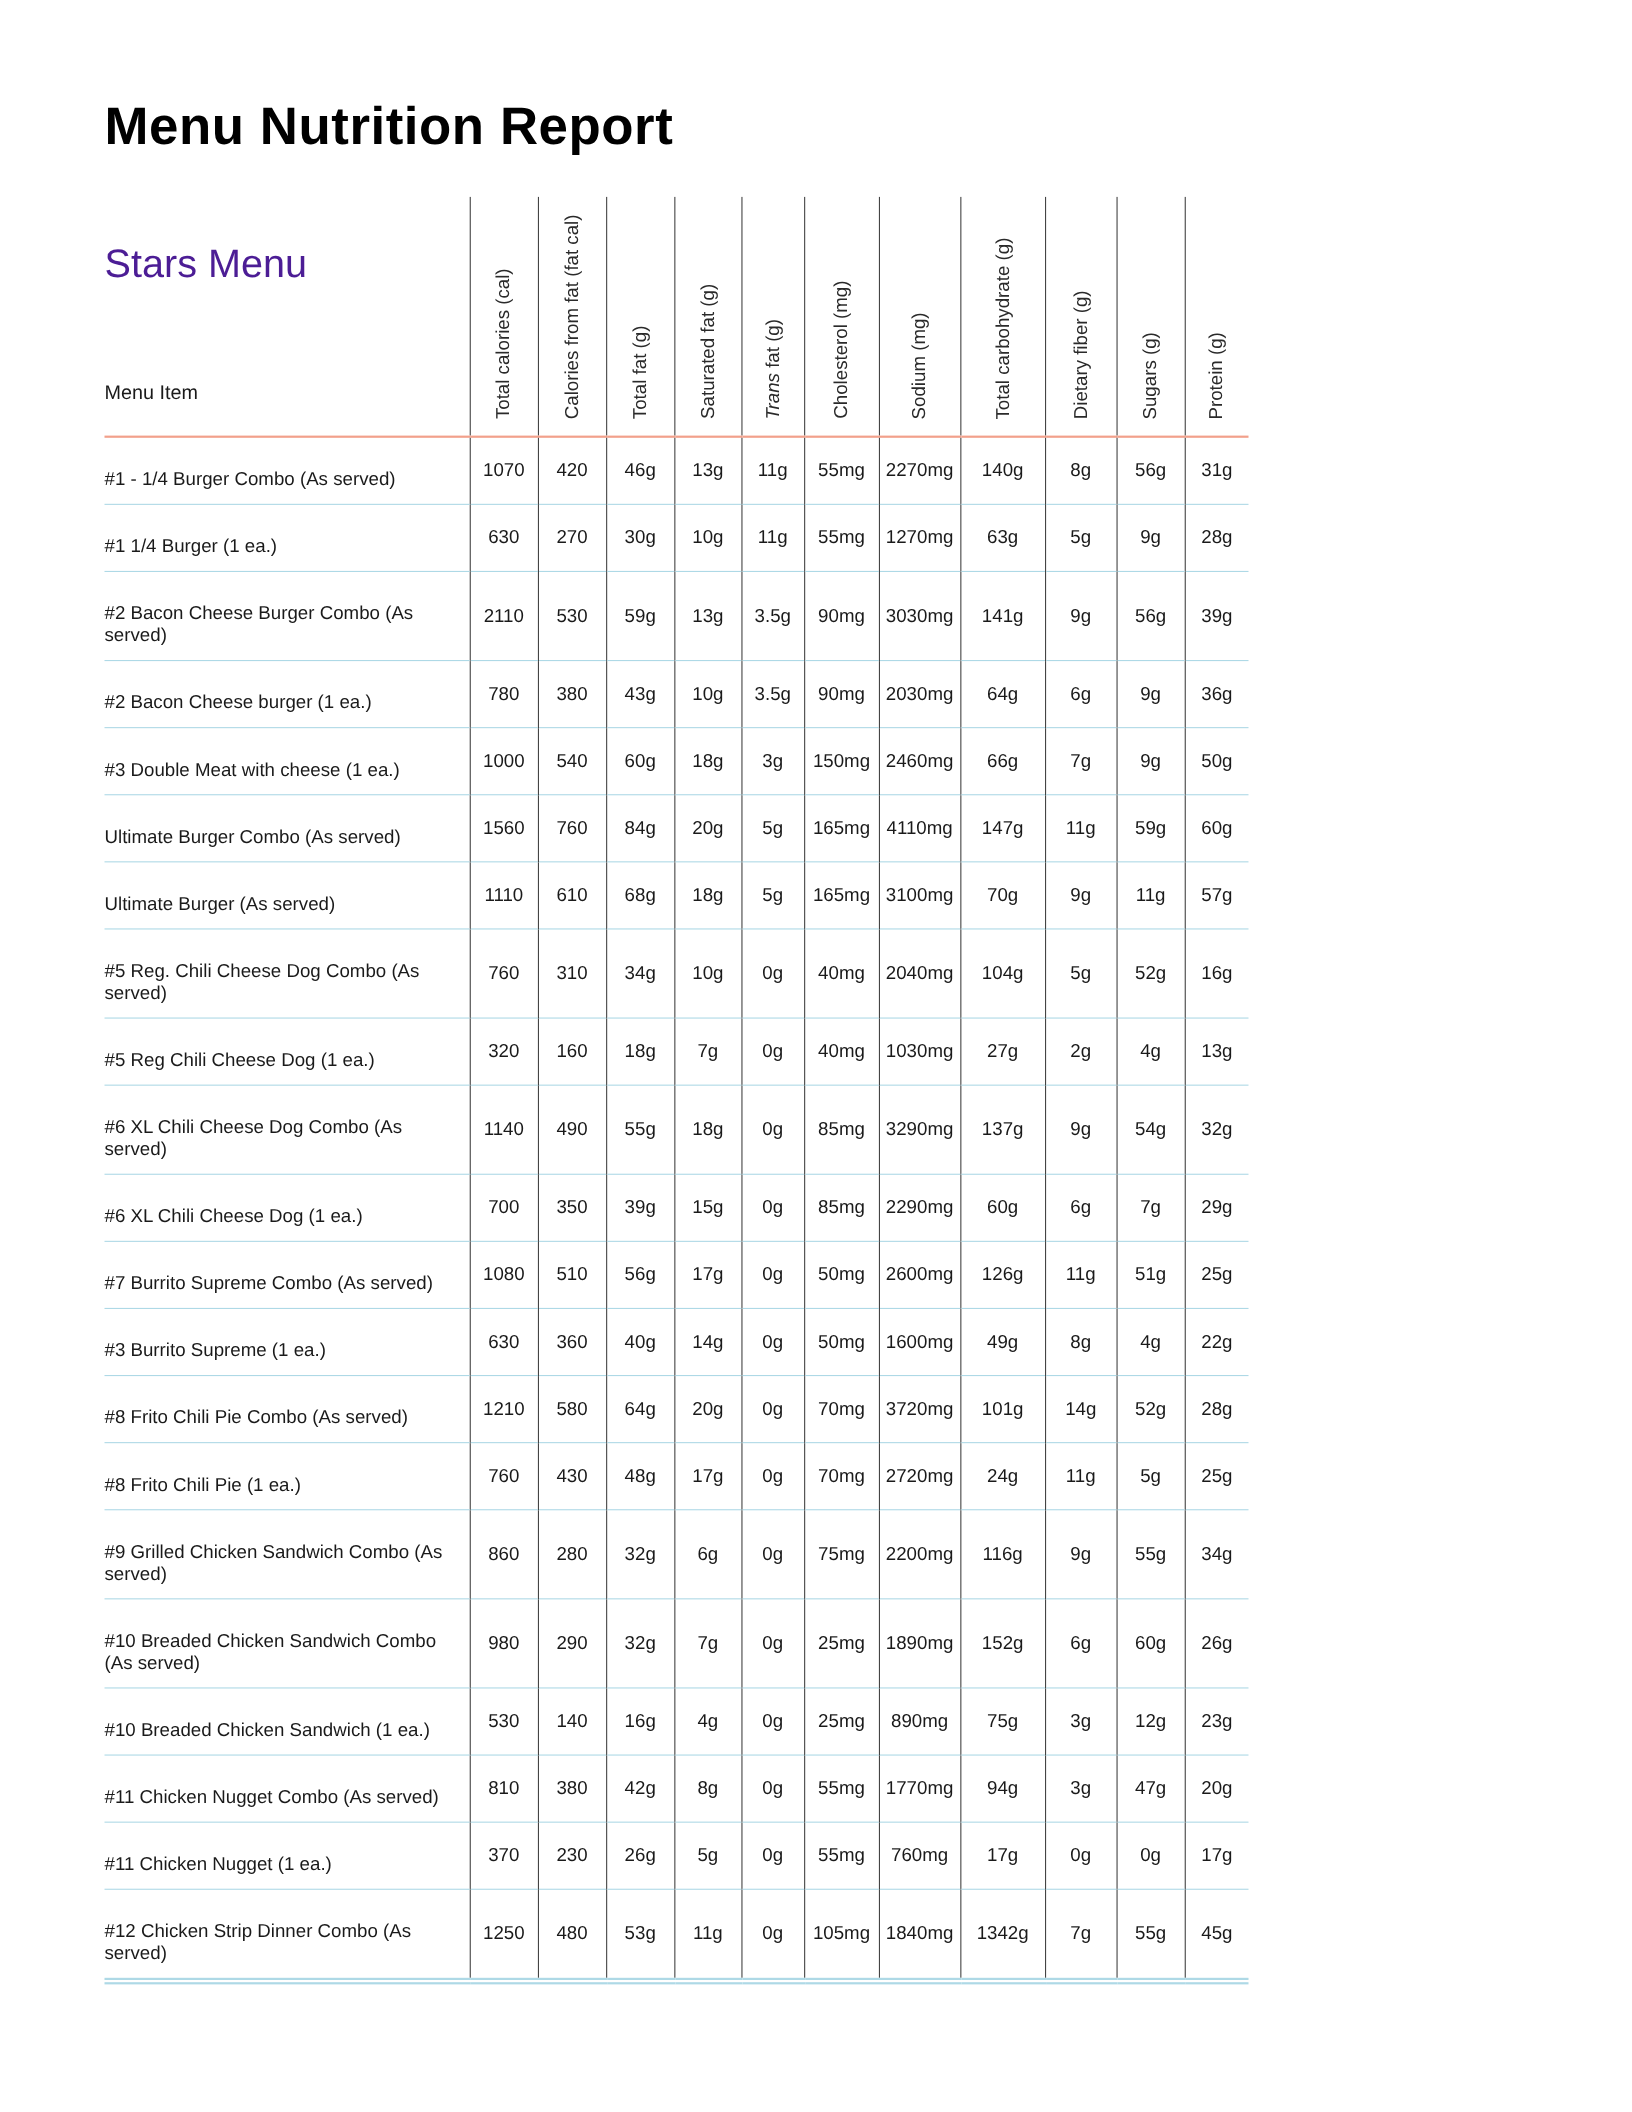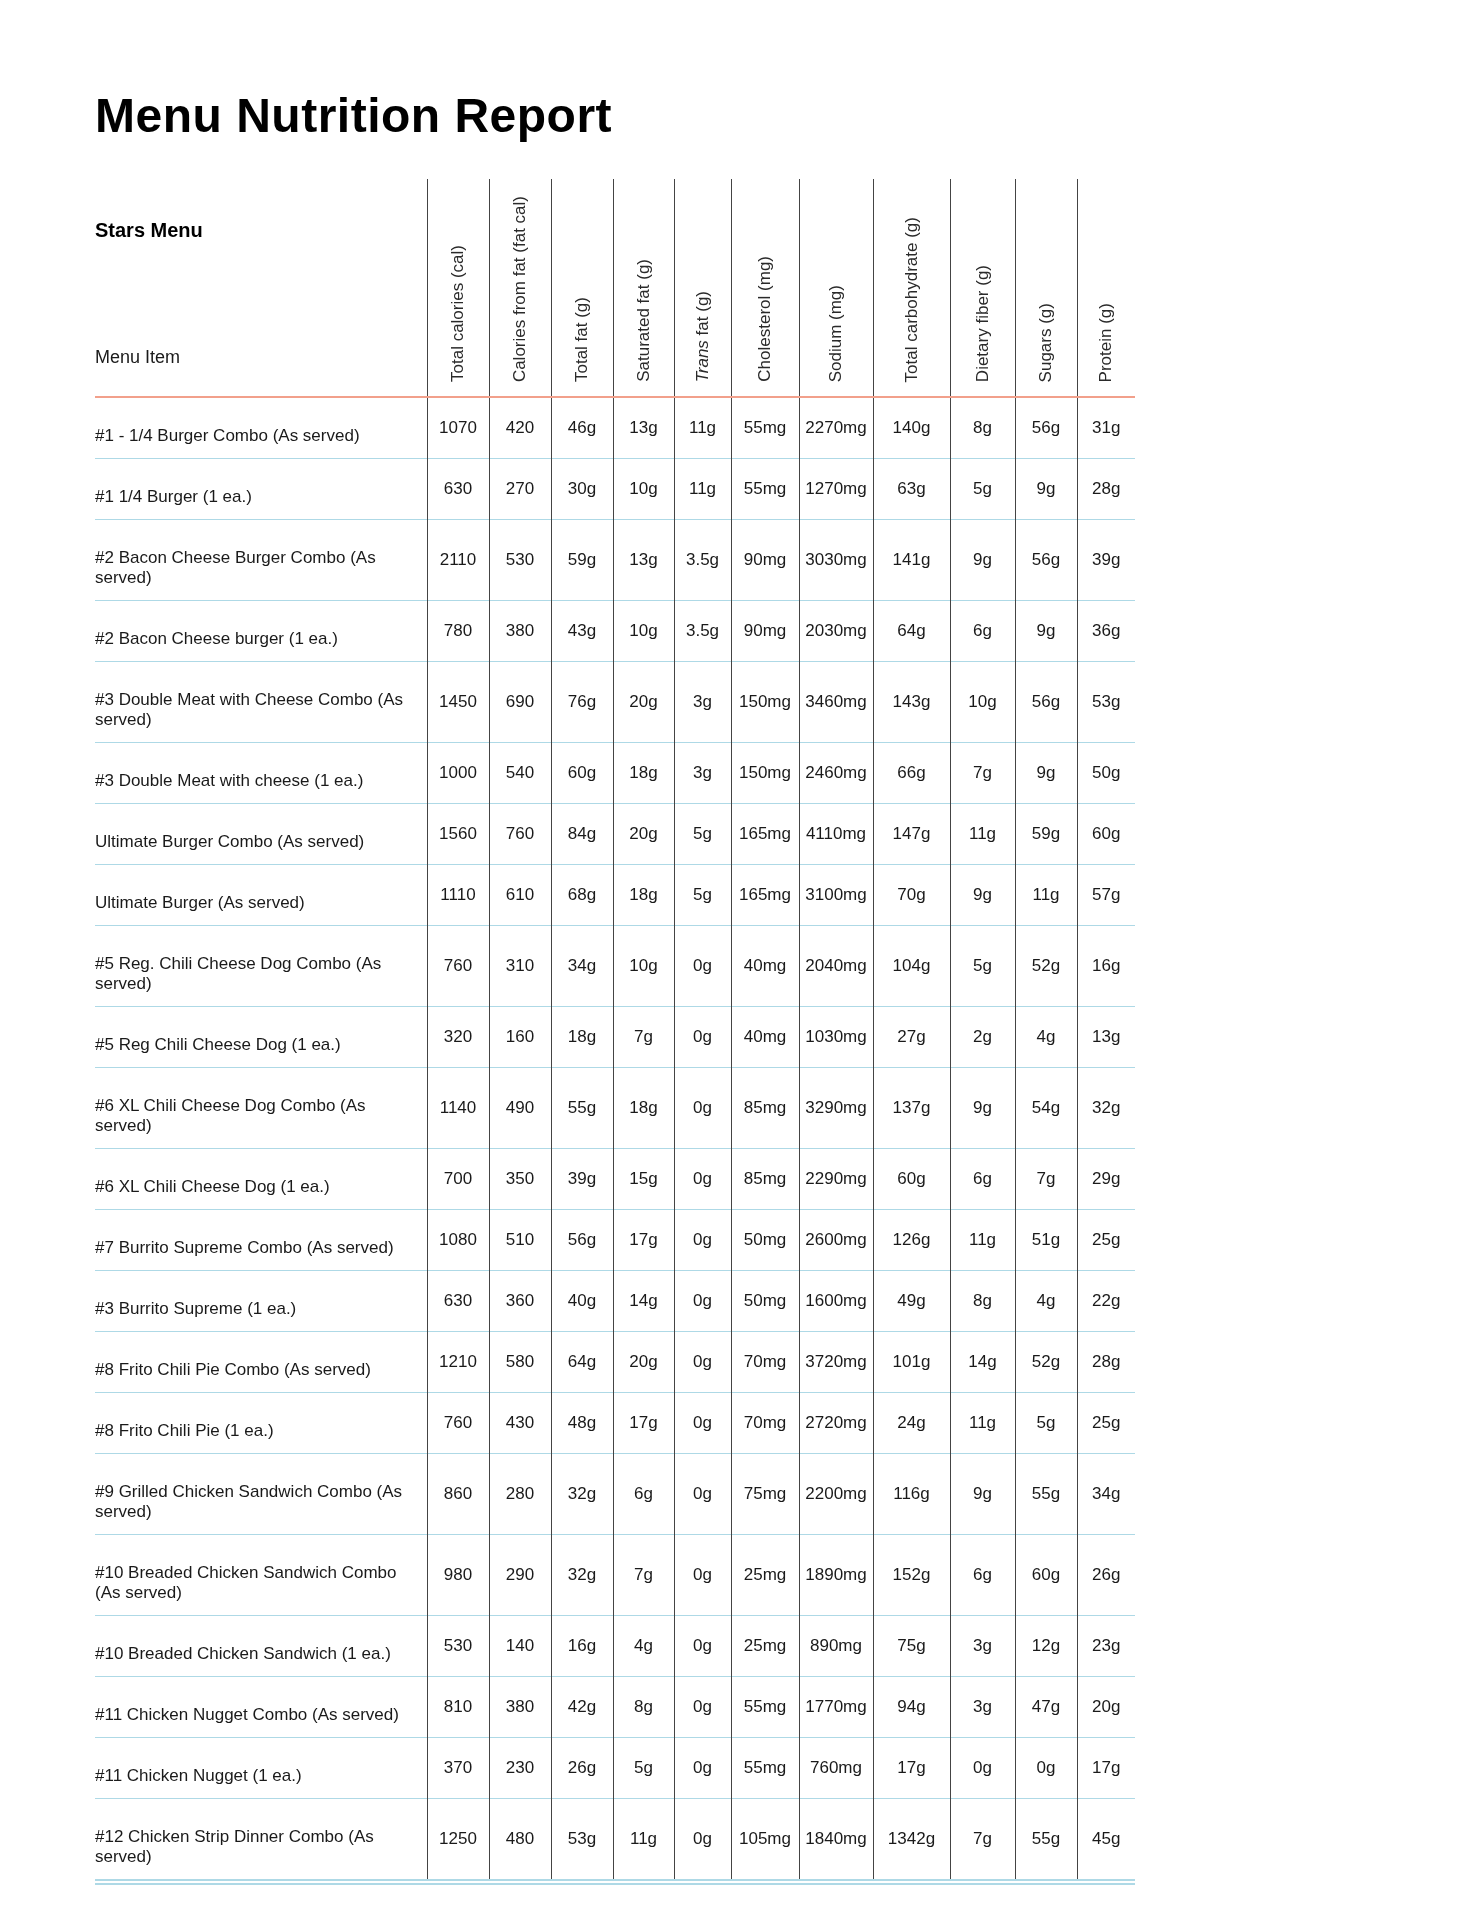--- a/index.html
+++ b/index.html
@@ -46,23 +46,23 @@
   }
   th.menu-head {
     position: relative;
     text-align: left;
     height: 218px;
   }
   .section-title {
     position: absolute;
     top: 40px;
     left: 0;
-    font-size: 20px;
-    font-weight: 700;
-    color: #000000;
+    font-size: 36px;
+    font-weight: 400;
+    color: #4c1d95;
     white-space: nowrap;
   }
   .menu-item-label {
     font-size: 18px;
     padding-bottom: 28px;
     color: var(--text-color);
   }
   th.num-head {
     border-left: 1px solid var(--col-rule);
     text-align: center;
@@ -192,34 +192,20 @@
           <td class="num">10g</td>
           <td class="num">3.5g</td>
           <td class="num">90mg</td>
           <td class="num">2030mg</td>
           <td class="num">64g</td>
           <td class="num">6g</td>
           <td class="num">9g</td>
           <td class="num">36g</td>
         </tr>
         <tr>
-          <td class="item">#3 Double Meat with Cheese Combo (As served)</td>
-          <td class="num">1450</td>
-          <td class="num">690</td>
-          <td class="num">76g</td>
-          <td class="num">20g</td>
-          <td class="num">3g</td>
-          <td class="num">150mg</td>
-          <td class="num">3460mg</td>
-          <td class="num">143g</td>
-          <td class="num">10g</td>
-          <td class="num">56g</td>
-          <td class="num">53g</td>
-        </tr>
-        <tr>
           <td class="item">#3 Double Meat with cheese (1 ea.)</td>
           <td class="num">1000</td>
           <td class="num">540</td>
           <td class="num">60g</td>
           <td class="num">18g</td>
           <td class="num">3g</td>
           <td class="num">150mg</td>
           <td class="num">2460mg</td>
           <td class="num">66g</td>
           <td class="num">7g</td>

